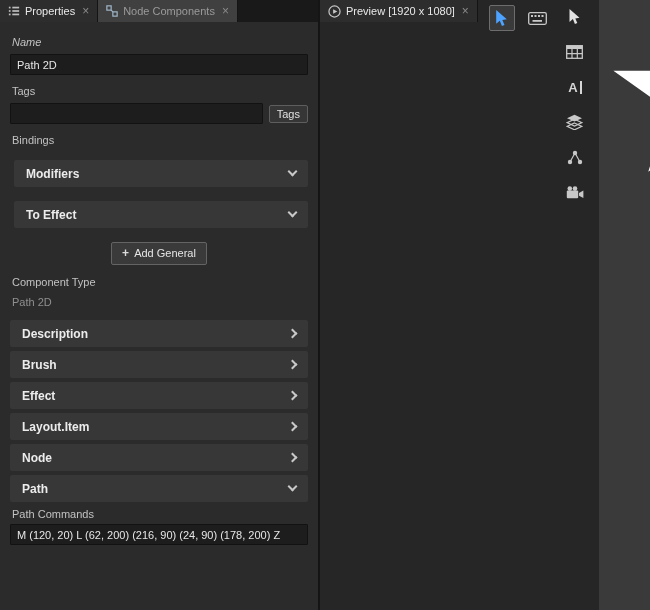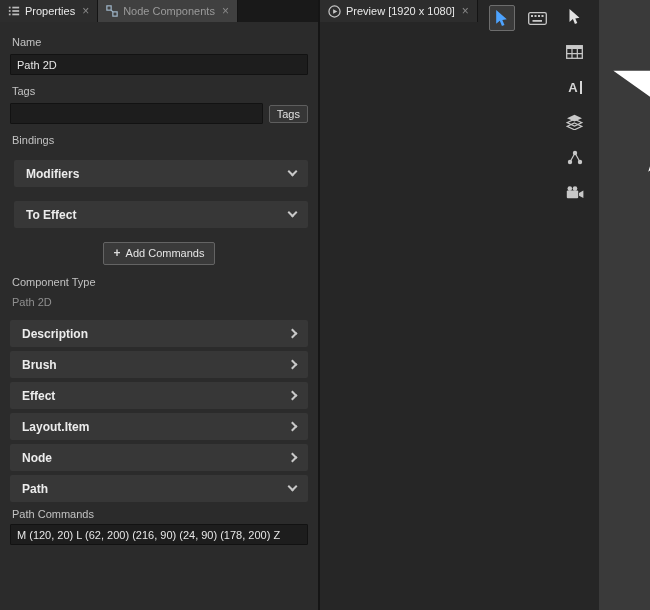--- a/index.html
+++ b/index.html
@@ -20,21 +20,21 @@
   .section-header { display:flex; align-items:center; justify-content:space-between;
     background:#373737; border-radius:2px; height:27px; padding:0 12px;
     color:#ececec; font-size:12px; font-weight:bold; margin:0 10px; cursor:default; }
   .sub-header { margin:0 10px 0 14px; }
 
   .chev { display:inline-block; width:7px; height:7px; border-right:2px solid #c8c8c8; border-bottom:2px solid #c8c8c8; }
   .chev.down { transform:rotate(45deg); margin-top:-4px; }
   .chev.right { transform:rotate(-45deg); }
 
   .field-label { font-size:11px; color:#c2c2c2; margin:0 12px; }
-  .lbl-name { margin-top:8px; margin-bottom:6px; }
+  .lbl-name { margin-top:8px; margin-bottom:6px;font-style:italic; }
   .lbl-tags { margin-top:10px; margin-bottom:6px; }
   .lbl-bindings { margin-top:10px; }
   .lbl-comptype { margin-top:11px; margin-bottom:8px; }
   .lbl-pathcmd { margin-top:6px; margin-bottom:4px; }
 
   .text-input { height:21px; background:#1d1d1d; border:1px solid #121212; color:#e6e6e6;
     font-size:11px; font-family:"Liberation Sans", sans-serif; padding:0 6px; outline:none; border-radius:1px; }
   .full { display:block; width:calc(100% - 20px); margin:0 10px; }
 
   .tags-row { display:flex; gap:6px; margin:0 10px; align-items:center; }
@@ -116,21 +116,21 @@
         <span class="chev down"></span>
       </div>
       <div class="section-header sub-header mt14">
         <span>To Effect</span>
         <span class="chev down"></span>
       </div>
 
       <div class="add-binding-wrap">
         <button class="add-binding">
           <span class="plus">+</span>
-          <span>Add Commands</span>
+          <span>Add General</span>
         </button>
       </div>
 
       <div class="field-label lbl-comptype">Component Type</div>
       <div class="comp-type-value">Path 2D</div>
 
       <div class="section-header">
         <span>Description</span>
         <span class="chev right"></span>
       </div>

